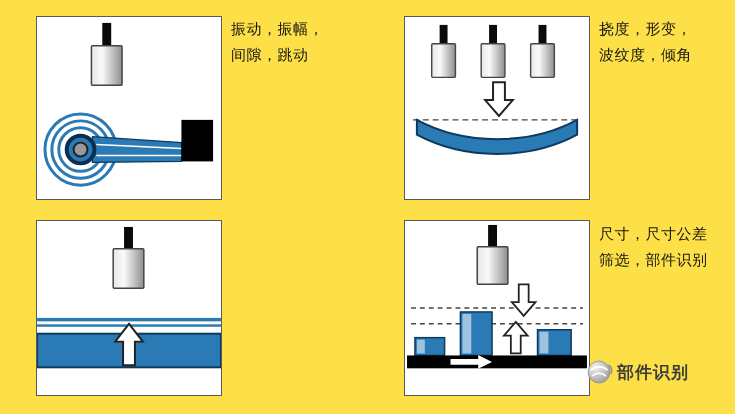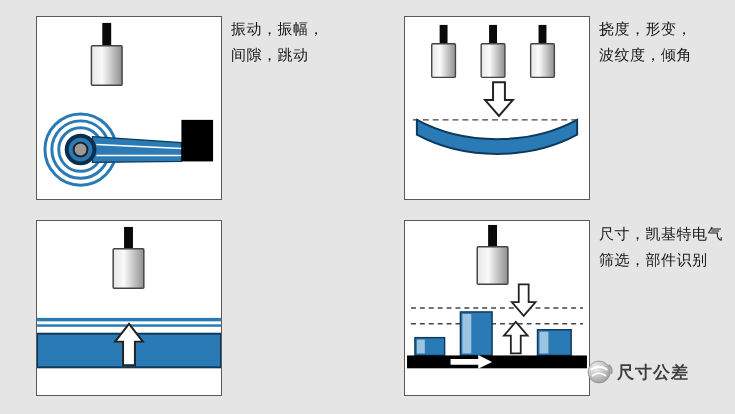--- a/index.html
+++ b/index.html
@@ -1,17 +1,17 @@
 <!DOCTYPE html>
 <html><head>
 <meta charset="utf-8">
 <style>
   html,body{margin:0;padding:0;background:#fff;}
   body{font-family:"DejaVu Sans","Liberation Sans",sans-serif;}
-  #canvas{position:relative;width:735px;height:414px;background:#e5e5e5;overflow:hidden;}
+  #canvas{position:relative;width:735px;height:414px;background:#fde047;overflow:hidden;}
   .panel{position:absolute;border:1px solid #5a5a5a;background:#fff;box-sizing:border-box;}
   .panel svg{display:block;width:100%;height:100%;}
   #panel-vibration{left:36px;top:16px;width:186px;height:184px;}
   #panel-deflection{left:404px;top:16px;width:186px;height:184px;}
   #panel-displacement{left:36px;top:220px;width:186px;height:176px;}
   #panel-dimension{left:404px;top:220px;width:186px;height:176px;}
   .caption{position:absolute;font-size:15px;line-height:1.75;color:#141414;
            white-space:pre-line;letter-spacing:.5px;}
   #caption-vibration{left:231px;top:16px;width:160px;}
   #caption-deflection{left:599px;top:16px;width:134px;}
@@ -115,26 +115,26 @@
       </g>
       <g>
         <rect x="134" y="110" width="34" height="26" fill="#2a7ab5" stroke="#0d3a5c" stroke-width="1.5"></rect>
         <rect x="136" y="112" width="9" height="22" fill="#9cc3e0"></rect>
       </g>
       <rect x="2" y="136" width="182" height="13" fill="#000"></rect>
       <polygon points="107,134 107,116 100,116 112,102 124,116 117,116 117,134" fill="#fff" stroke="#222" stroke-width="1.8"></polygon>
       <polygon points="46,139.5 74,139.5 74,135.5 88,142.5 74,149.5 74,145.5 46,145.5" fill="#fff"></polygon>
     </svg>
   </div>
-  <div class="caption" id="caption-dimension">尺寸，凯基特电气
+  <div class="caption" id="caption-dimension">尺寸，尺寸公差
 筛选，部件识别</div>
 
   <div id="watermark">
     <svg width="28" height="28" viewBox="0 0 28 28">
       <circle cx="13" cy="14" r="11" fill="url(#gLogo)" stroke="#7c7c7c" stroke-width="0.6"></circle>
       <path d="M4.5,12 Q13,5.5 21.5,12" stroke="#fff" stroke-width="2" fill="none"></path>
       <path d="M6,18 Q13,12.5 20,18" stroke="#fff" stroke-width="1.6" fill="none"></path>
       <path d="M22.5,7 Q27,10 25,16" stroke="#9a9a9a" stroke-width="2" fill="none"></path>
     </svg>
-    <span id="brand-text">尺寸公差</span>
+    <span id="brand-text">部件识别</span>
   </div>
 
 </div>
 
 </body></html>

